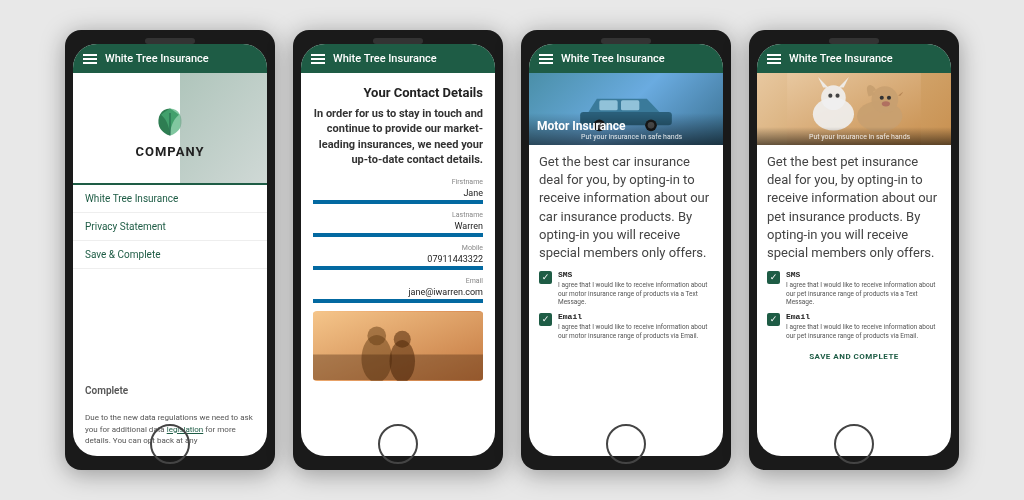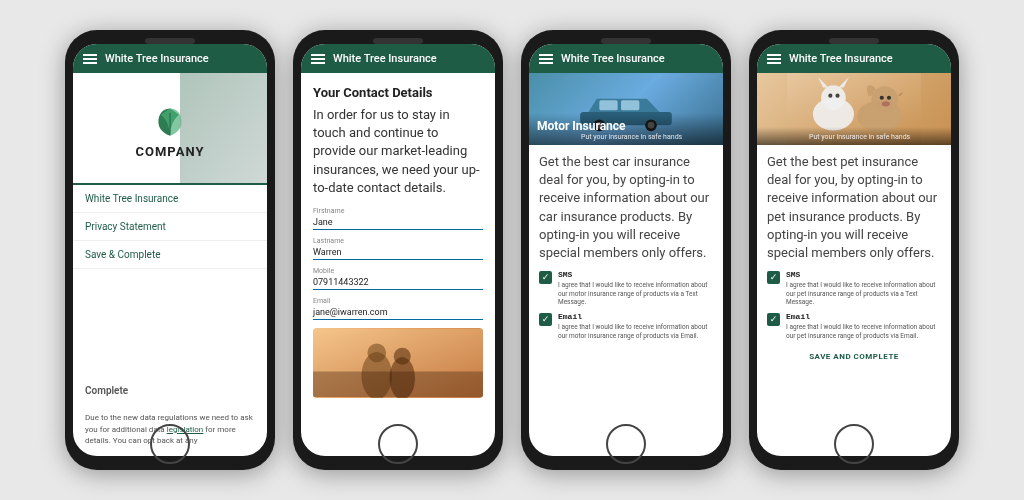--- a/index.html
+++ b/index.html
@@ -13,21 +13,21 @@
       font-family: 'Roboto', Arial, sans-serif;
       gap: 18px;
       padding: 20px 10px;
     }
 
     
     .phone {
       width: 210px;
       height: 440px;
       background: #1a1a1a;
-      border-radius: 32px;
+      border-radius: 16px;
       padding: 14px 8px;
       box-shadow: 0 4px 24px rgba(0,0,0,0.35);
       display: flex;
       flex-direction: column;
       position: relative;
       flex-shrink: 0;
     }
     .phone::before {
       content: '';
       position: absolute;
@@ -152,47 +152,48 @@
       color: #555;
       padding: 6px 12px;
       margin-top: 24px;
     }
 
     
     .contact-content {
       padding: 12px 12px 8px;
       flex: 1;
       overflow: hidden;
+      text-align: right;
     }
     .contact-title {
       font-size: 13px;
       font-weight: 700;
       color: #222;
       margin-bottom: 6px;
     }
     .contact-desc {
-      font-size: 13px;
+      font-size: 11px;
       color: #333;
-      font-weight: 400;
+      font-weight: 700;
       line-height: 1.4;
       margin-bottom: 10px;
     }
     .form-field {
       margin-bottom: 7px;
     }
     .form-label {
       font-size: 7px;
       color: #888;
       margin-bottom: 2px;
       display: block;
     }
     .form-value {
       font-size: 9px;
       color: #222;
-      border-bottom: 1px solid #0369a1;
+      border-bottom: 4px solid #0369a1;
       padding-bottom: 2px;
     }
     .couple-image {
       width: 100%;
       height: 70px;
       background: linear-gradient(135deg, #f5c58a 0%, #e8a065 40%, #c47840 100%);
       border-radius: 4px;
       margin-top: 8px;
       position: relative;
       overflow: hidden;

